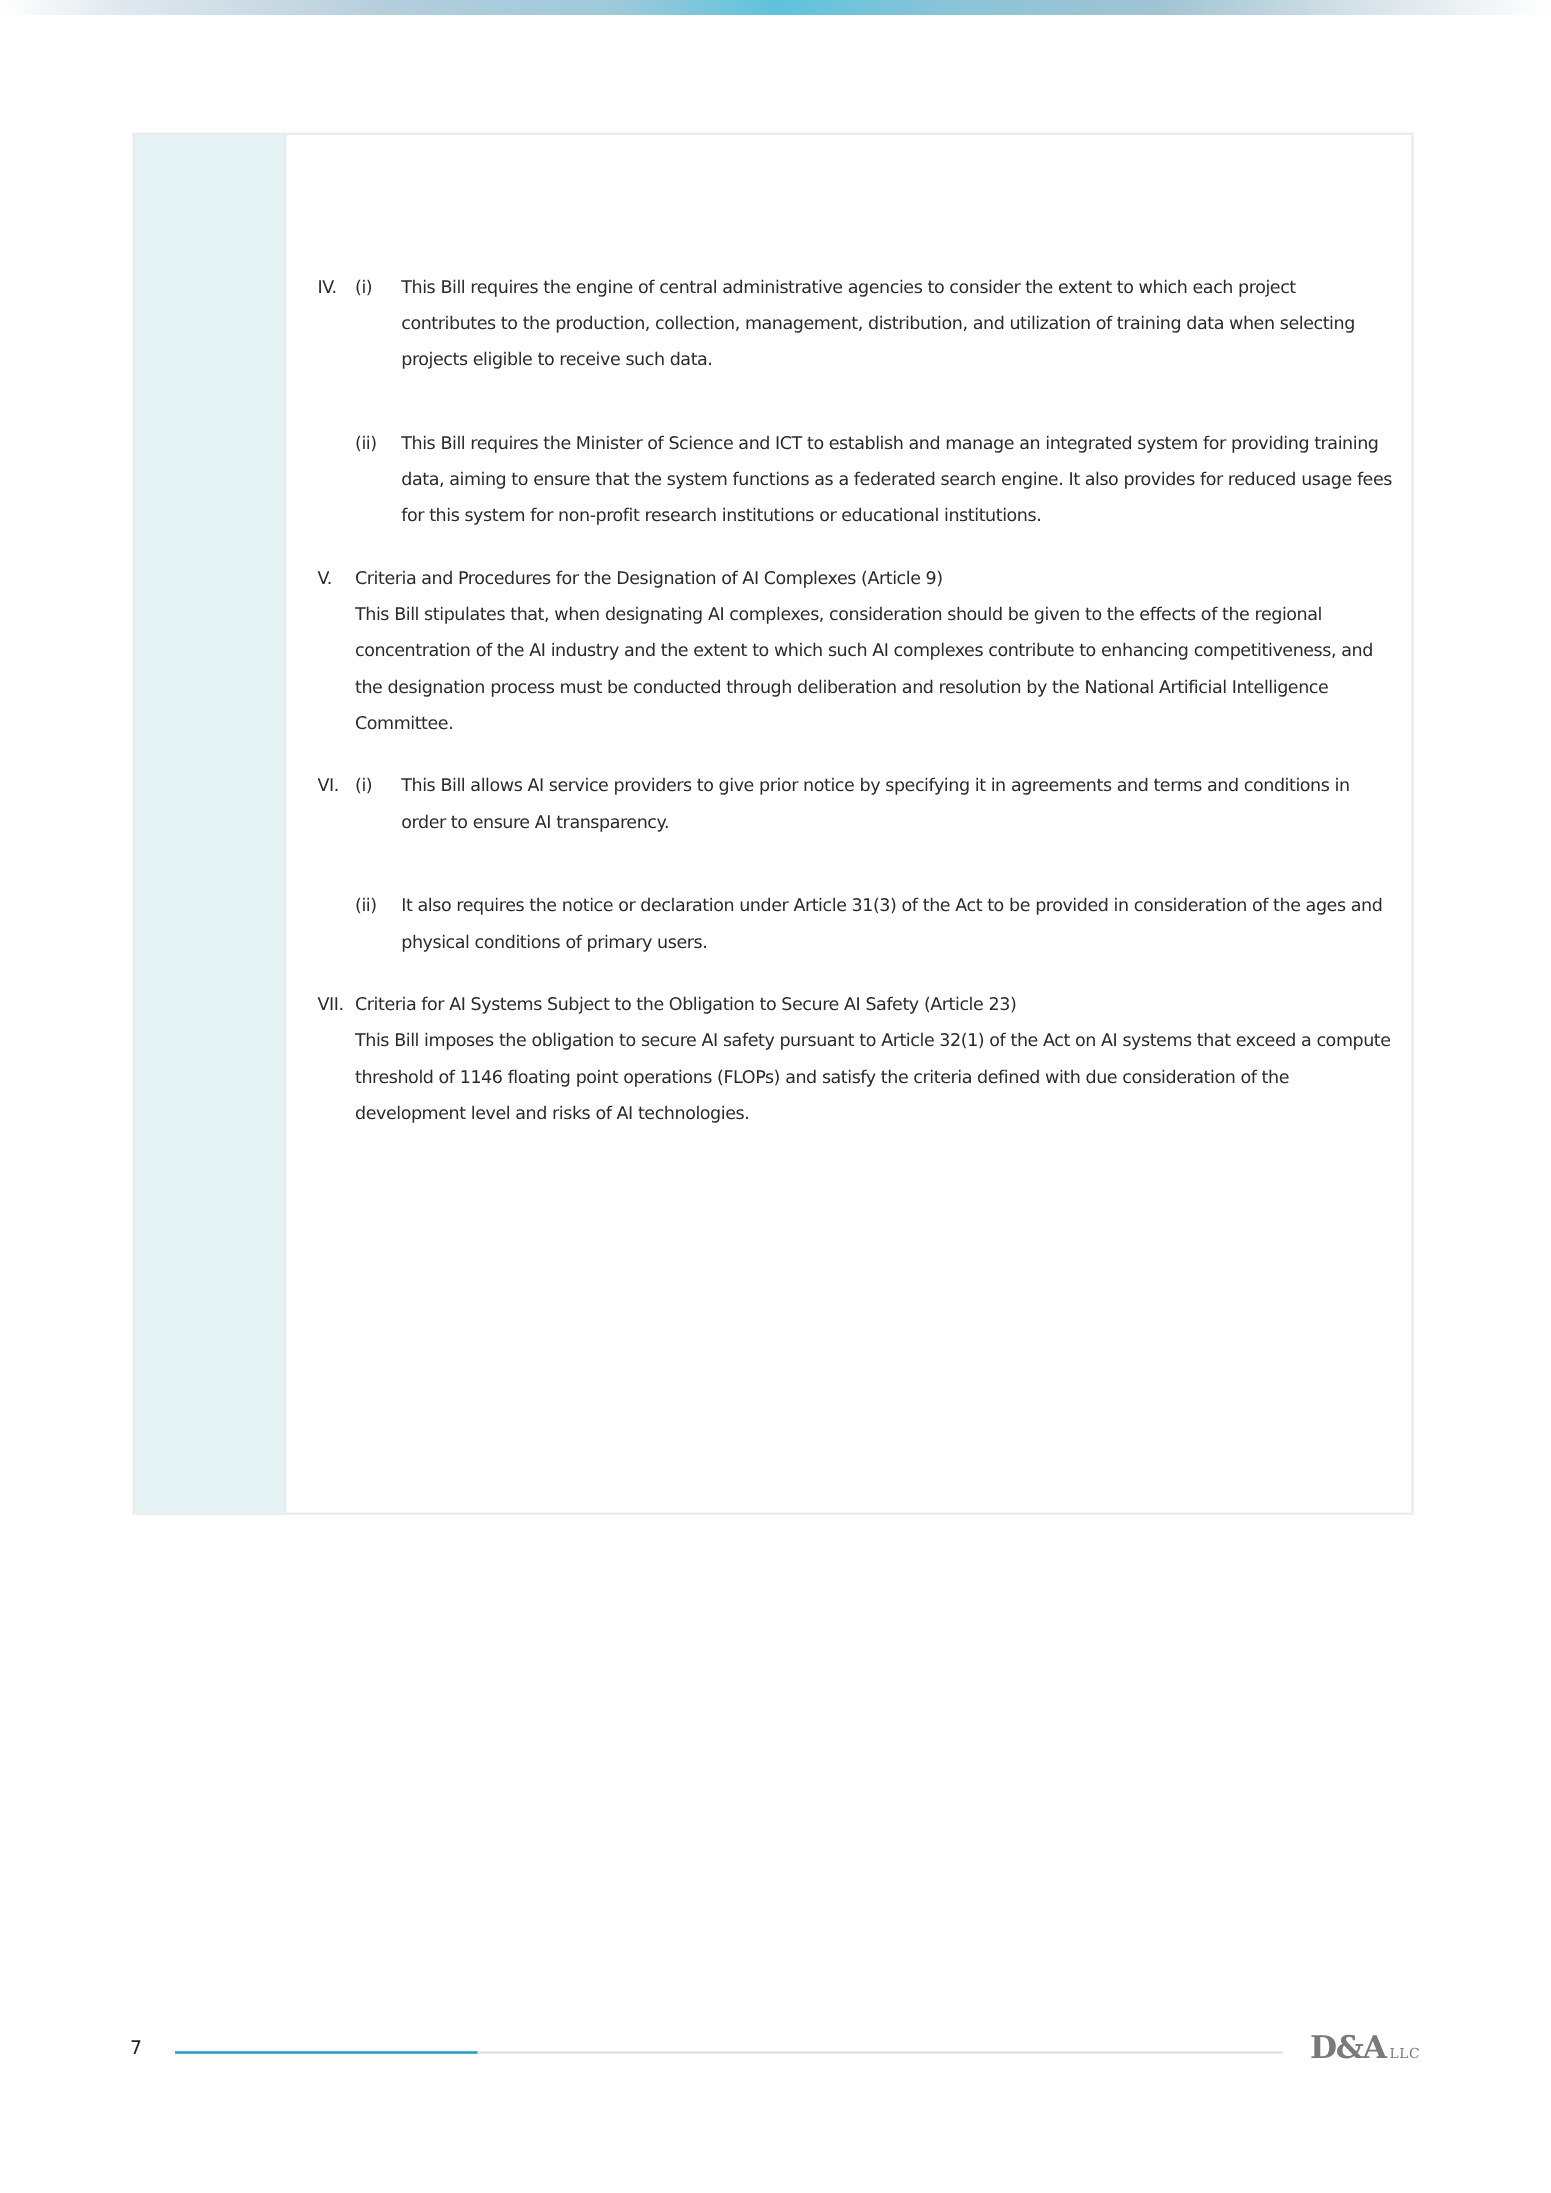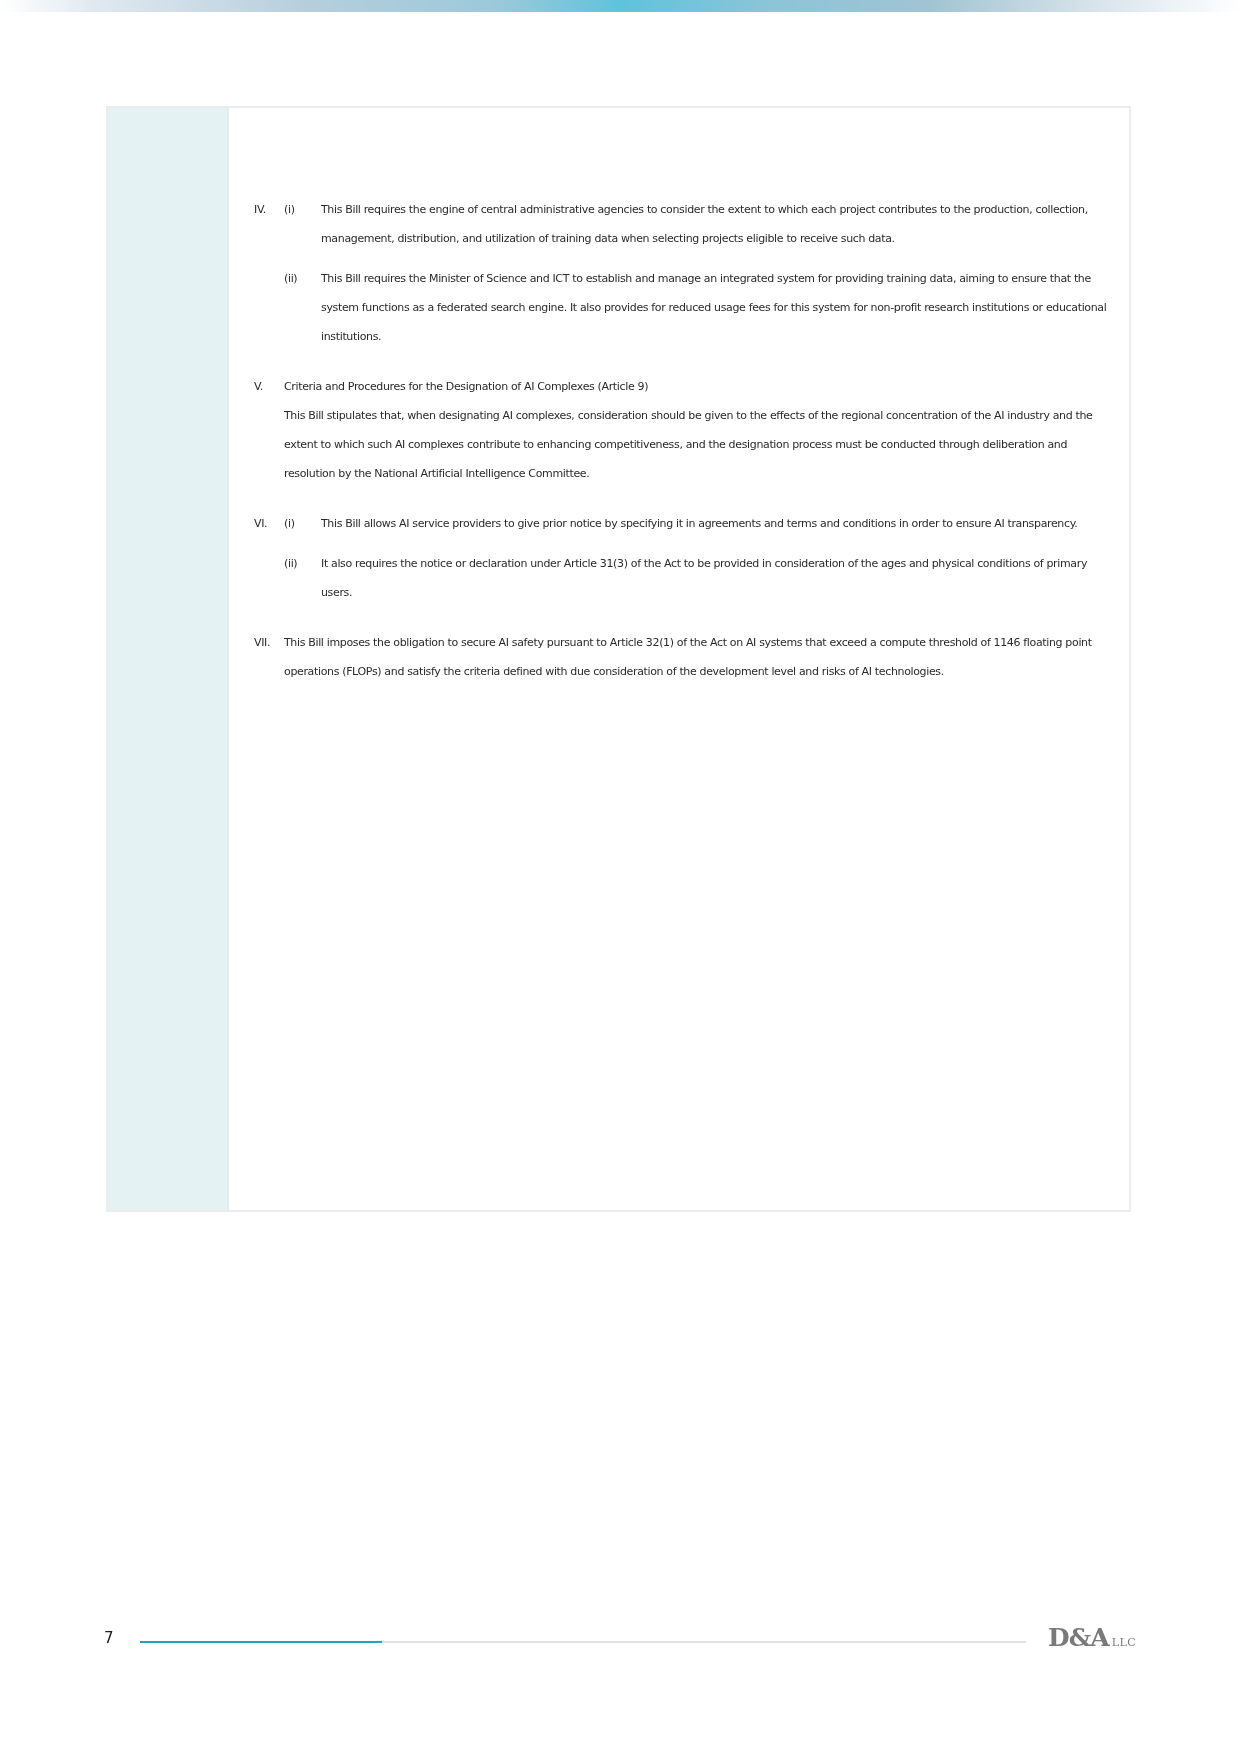--- a/index.html
+++ b/index.html
@@ -13,28 +13,28 @@
   }
   .content-box {
     position: absolute; left: 106px; top: 106px; width: 1025px; height: 1106px;
     border: 2px solid #ececec; box-sizing: border-box; background: #ffffff;
   }
   .side-panel {
     position: absolute; left: 0; top: 0; width: 119px; height: 100%;
     background: #e5f2f3; border-right: 2px solid #e6ebeb;
   }
   .text-area {
-    position: absolute; left: 146px; top: 66px; width: 860px;
-    font-size: 11px; line-height: 29px; letter-spacing: -0.35px;
+    position: absolute; left: 146px; top: 87px; width: 860px;
+    font-size: 14px; line-height: 29px; letter-spacing: -0.35px;
   }
   .section { position: relative; padding-left: 30px; margin-bottom: 21px; }
   .sec-num { position: absolute; left: 0; top: 0; }
   .sub { position: relative; padding-left: 67px; margin-left: -30px; margin-top: 21px; }
   .sub-num { position: absolute; left: 30px; top: 0; }
-  .sub + .sub { margin-top: 11px; }
+  .sub + .sub { margin-top: 38px; }
   p { margin: 0; }
 
   .footer-num {
     position: absolute; left: 104px; top: 1629px; font-size: 15px; color: #222;
   }
   .footer-line {
     position: absolute; left: 140px; top: 1641px; width: 886px; height: 2px; background: #e2e2e2;
   }
   .footer-line-fill {
     position: absolute; left: 0; top: 0; width: 242px; height: 2px; background: #2a9ec6;
@@ -79,20 +79,21 @@
         <p>This Bill allows AI service providers to give prior notice by specifying it in agreements and terms and conditions in order to ensure AI transparency.</p>
       </div>
       <div class="sub">
         <span class="sub-num">(ii)</span>
         <p>It also requires the notice or declaration under Article 31(3) of the Act to be provided in consideration of the ages and physical conditions of primary users.</p>
       </div>
     </div>
 
     <div class="section">
       <span class="sec-num">VII.</span>
+      <p>Criteria for AI Systems Subject to the Obligation to Secure AI Safety (Article 23)</p>
       <p>This Bill imposes the obligation to secure AI safety pursuant to Article 32(1) of the Act on AI systems that exceed a compute threshold of 1146 floating point operations (FLOPs) and satisfy the criteria defined with due consideration of the development level and risks of AI technologies.</p>
     </div>
 
   </div>
 </div>
 
 <div class="footer-num">7</div>
 <div class="footer-line">
   <div class="footer-line-fill"></div>
 </div>

